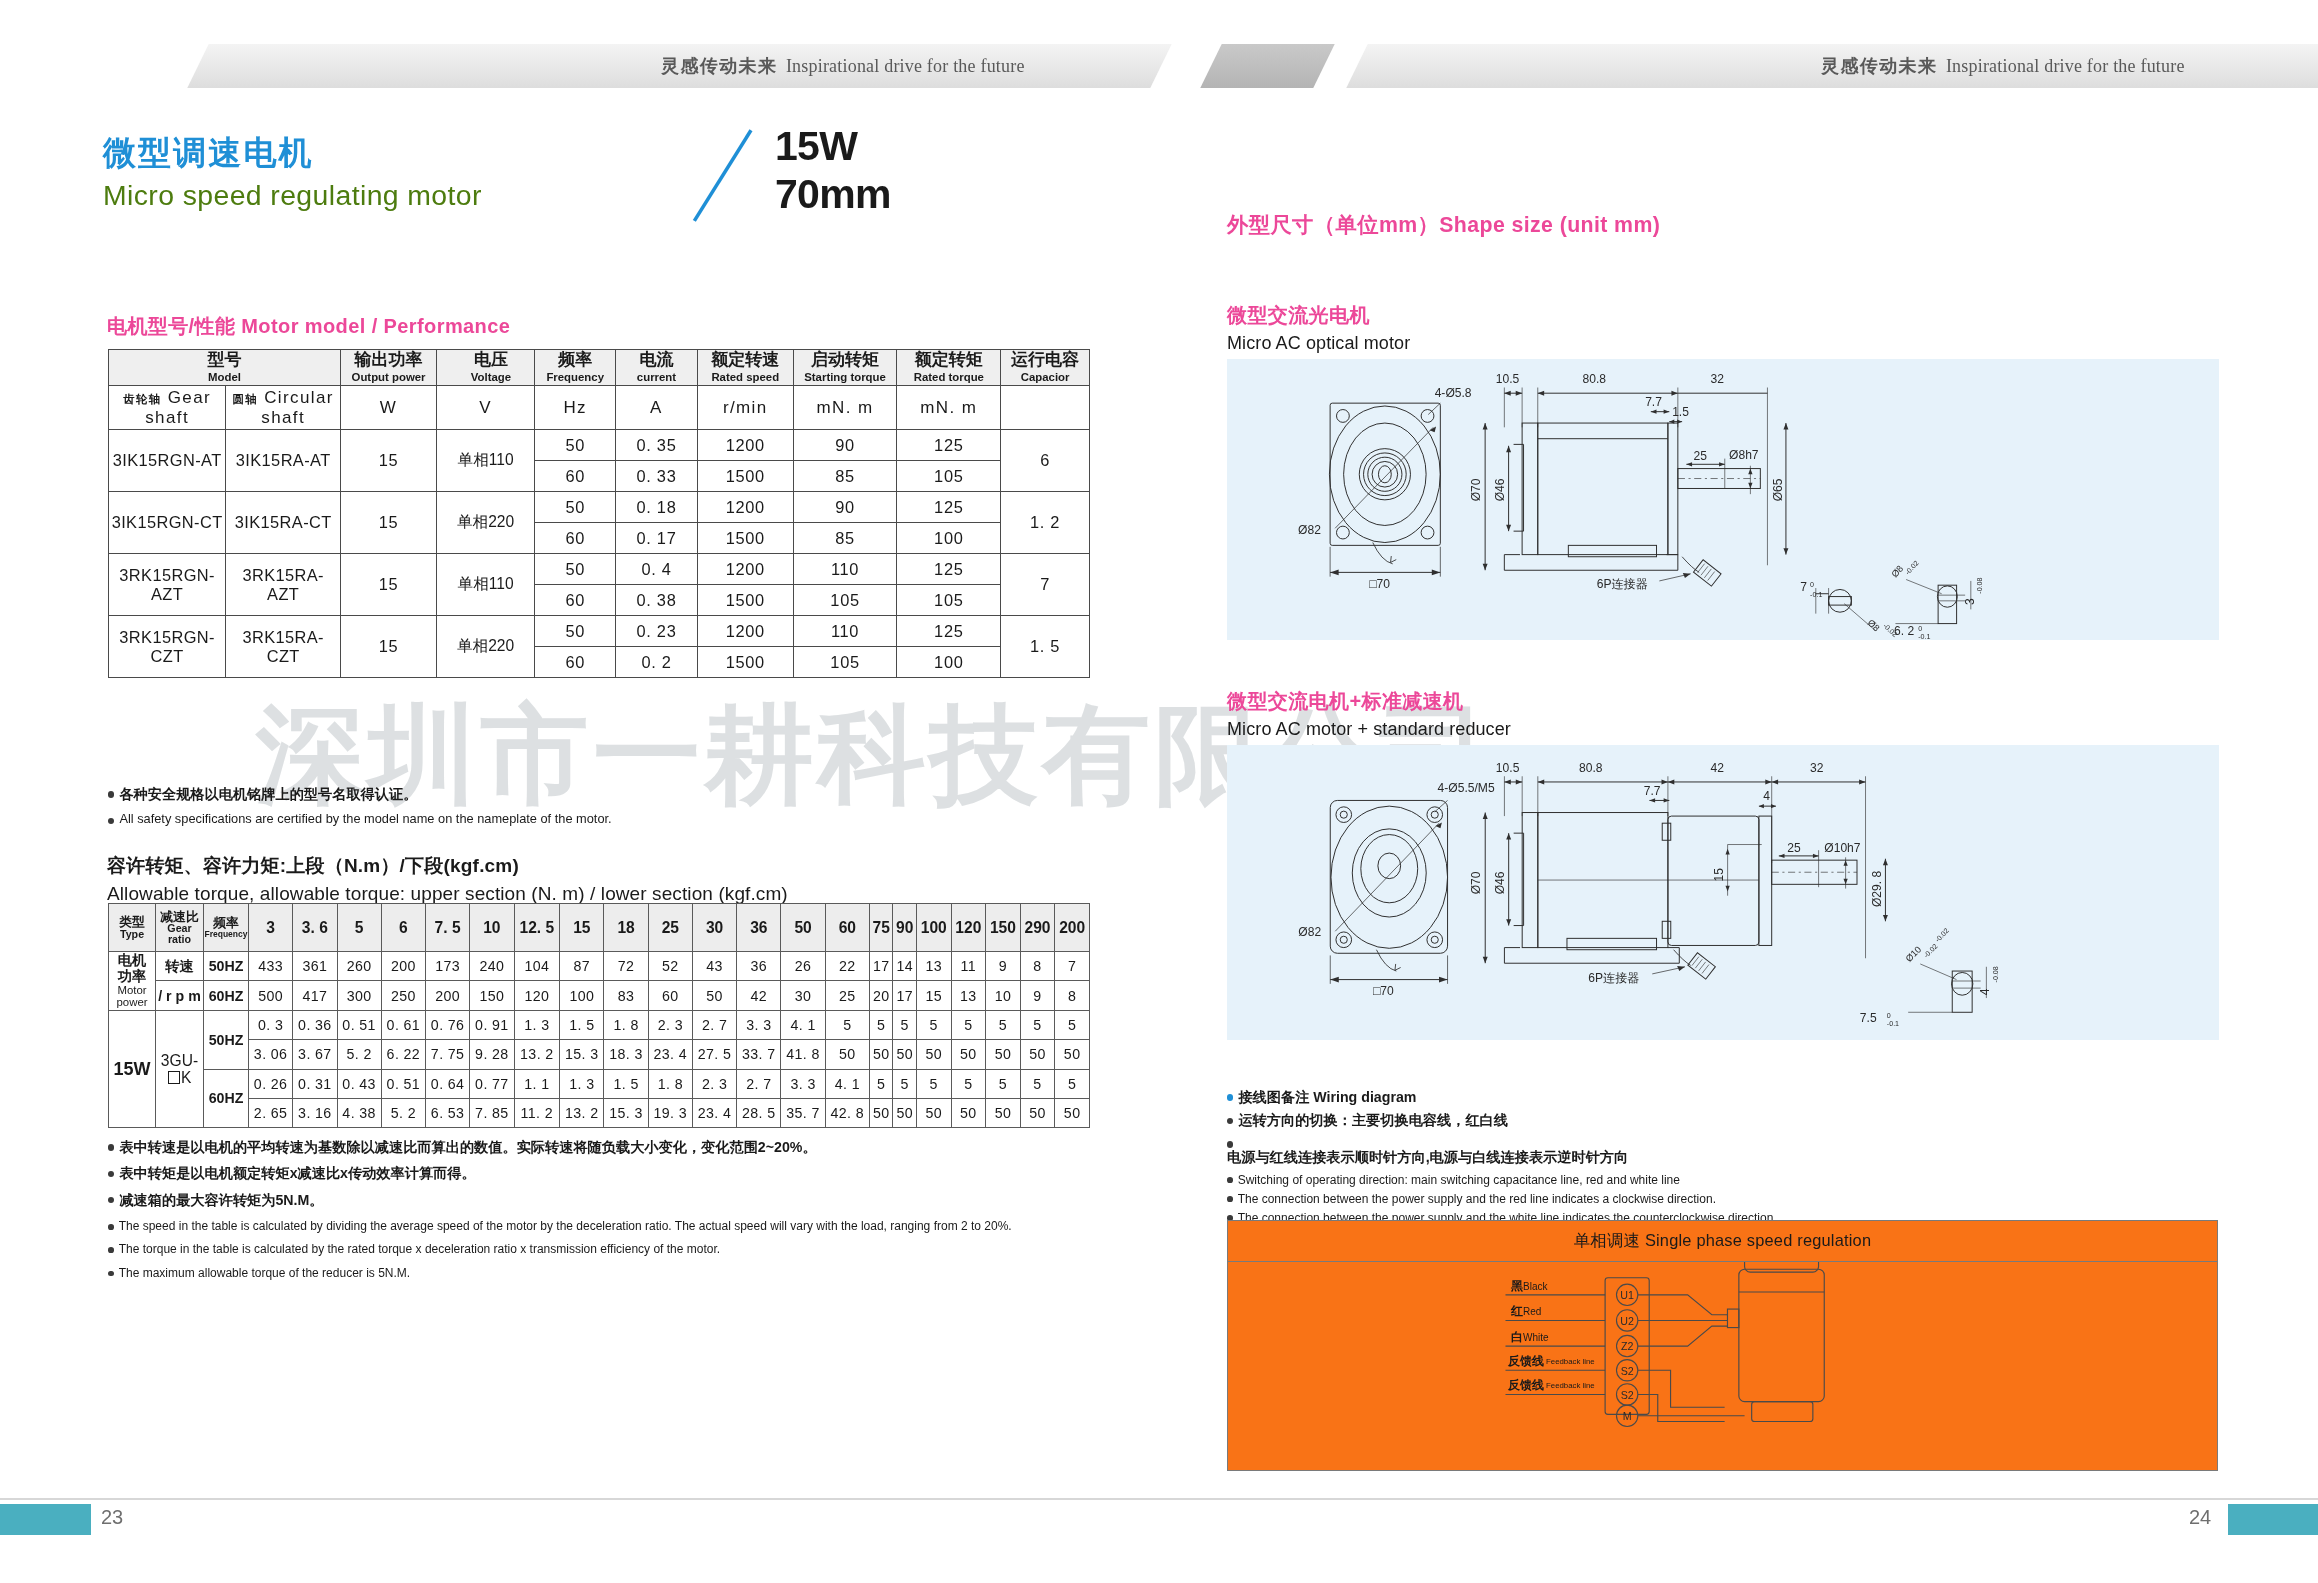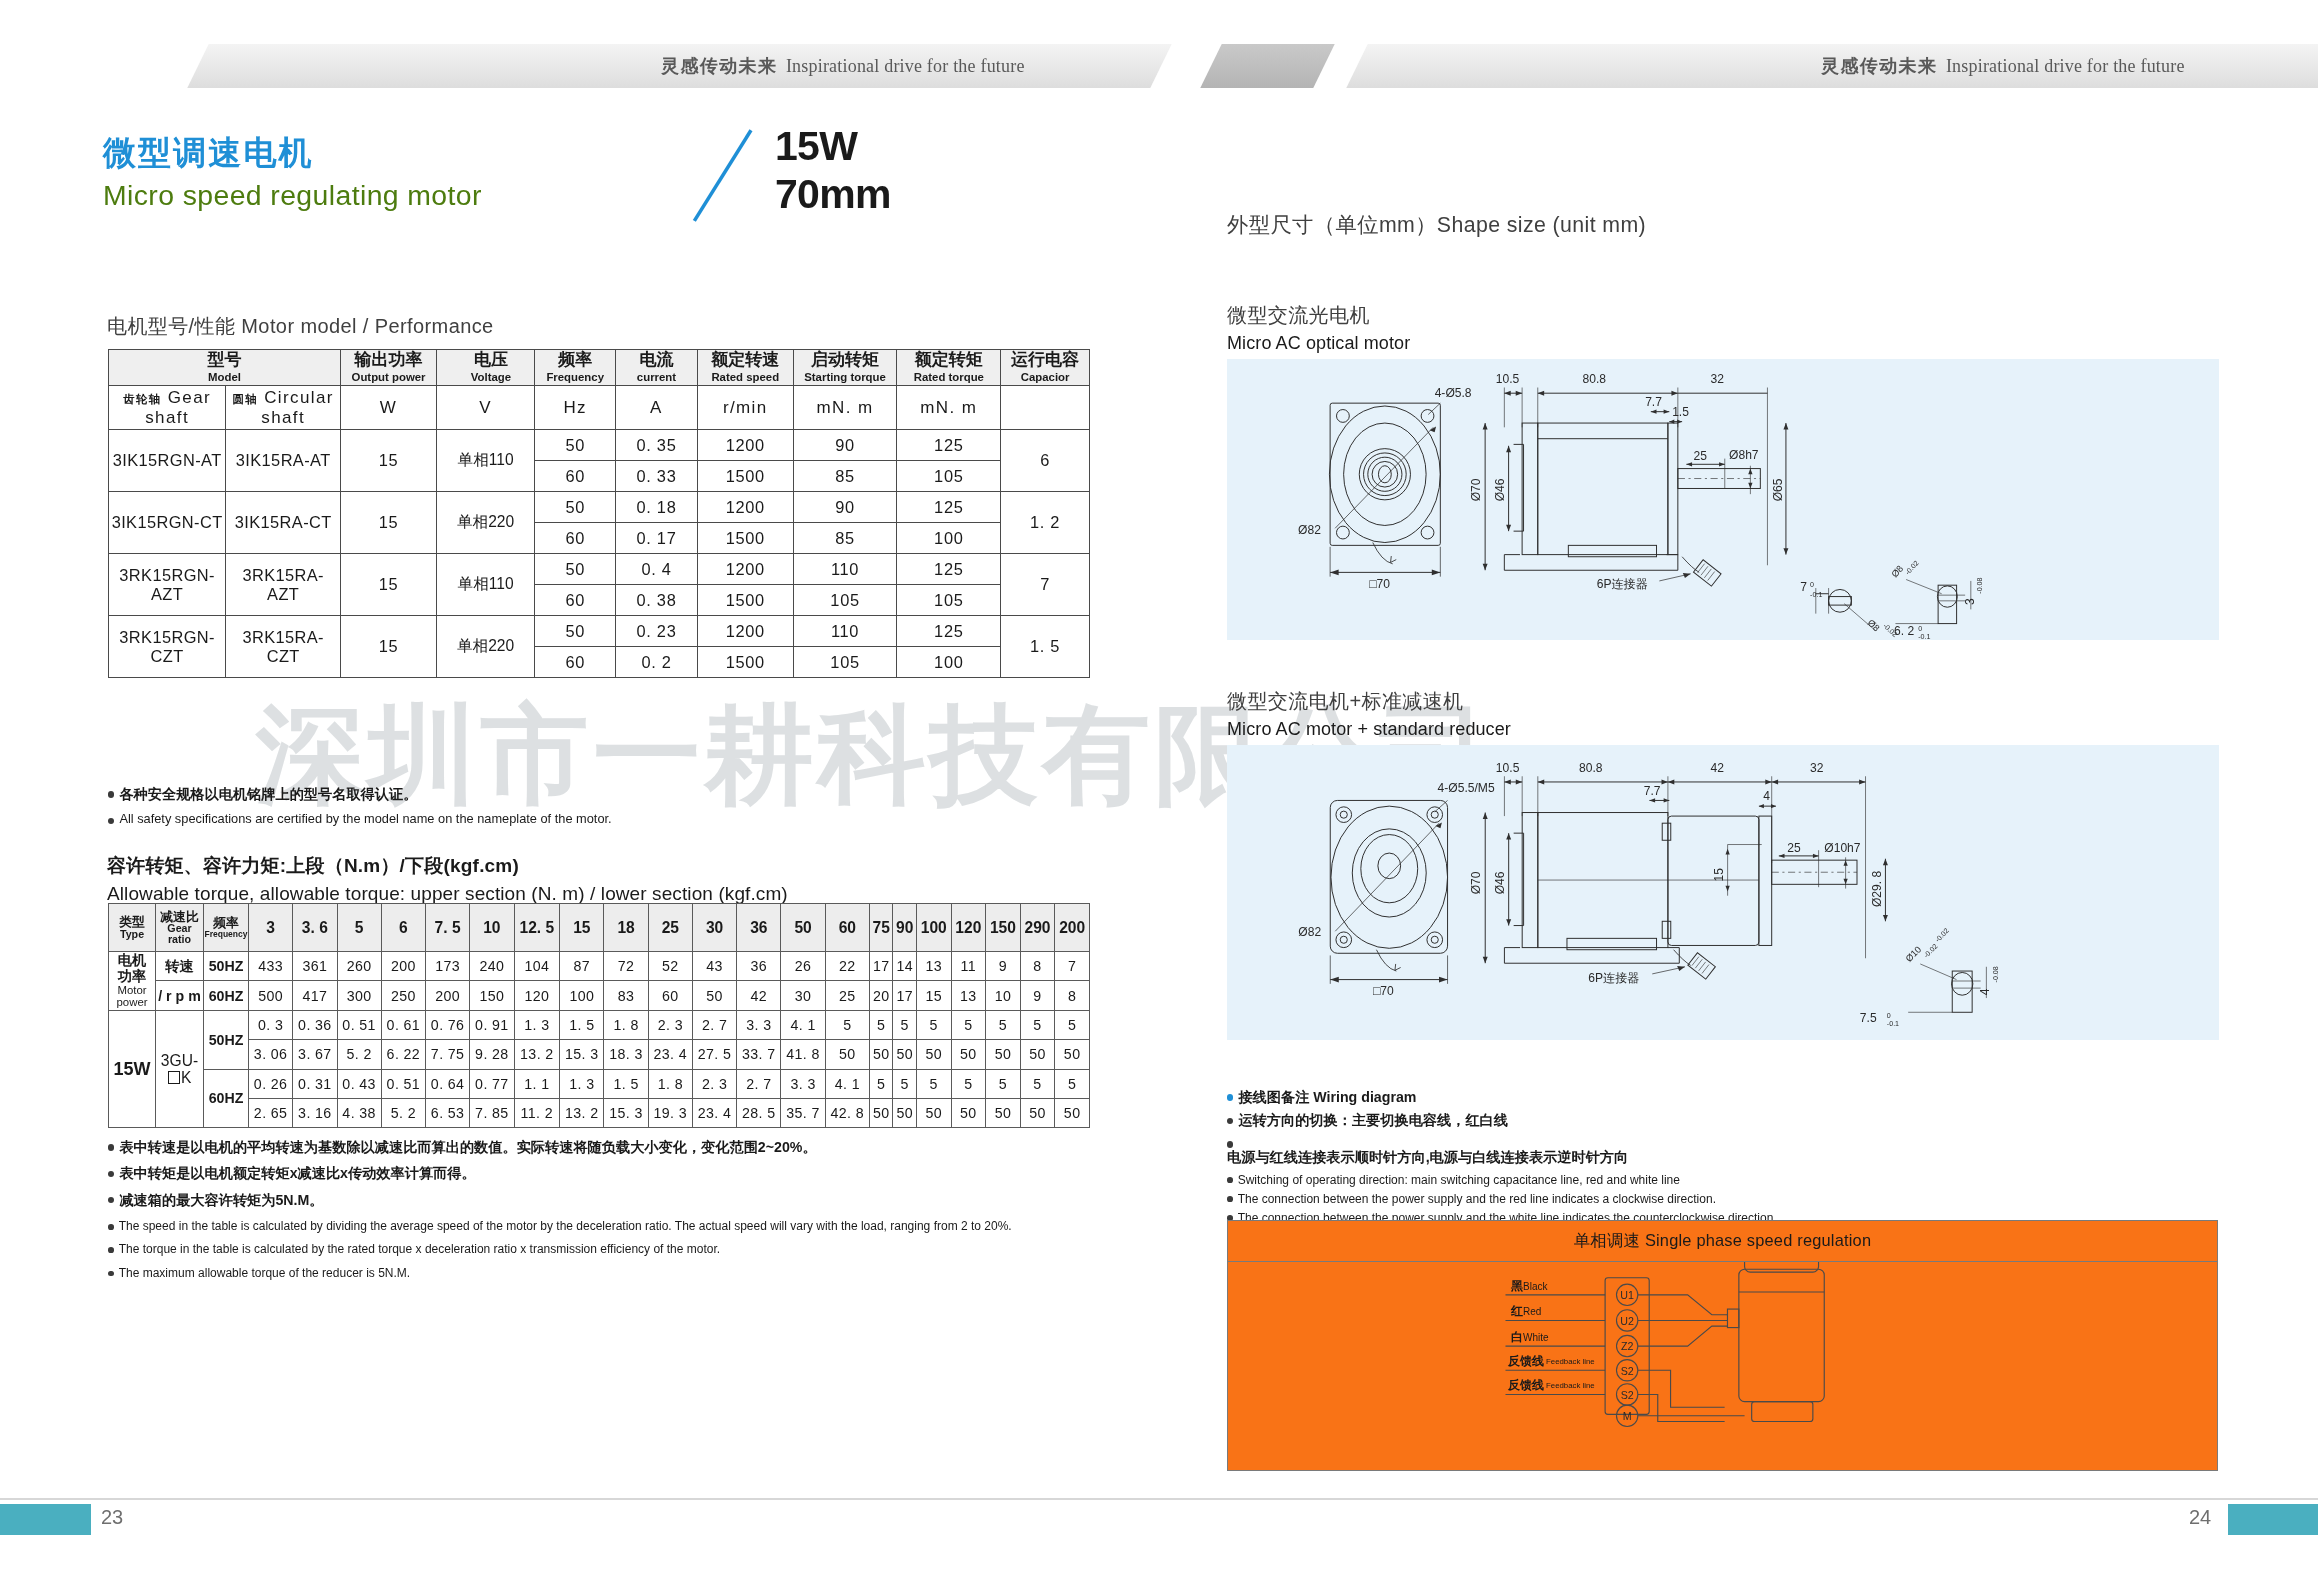--- a/index.html
+++ b/index.html
@@ -38,21 +38,21 @@
   .titleblk{position:absolute;left:103px;top:132px;}
   .t-cn{font-size:33px;font-weight:bold;color:#1f8fd6;letter-spacing:2.1px;
         line-height:1.25;}
   .t-en{font-size:28.4px;color:#4d7c0f;letter-spacing:0.4px;margin-top:5.7px;}
   .slashwrap{position:absolute;left:683px;top:127px;width:242px;height:100px;}
   .slashwrap svg{display:block;}
   .t-w{position:absolute;left:775px;top:122px;font-size:41px;font-weight:bold;
        color:#1a1a1a;line-height:1.18;letter-spacing:-0.7px;}
 
   
-  .sec-h{font-size:20px;font-weight:normal;letter-spacing:0.4px;color:#404040;}
+  .sec-h{font-size:20px;font-weight:bold;letter-spacing:0.4px;color:#ec4899;}
   .sec-sub{font-size:18px;color:#1a1a1a;letter-spacing:0.1px;}
 
   
   .perf{position:absolute;left:108px;top:349px;border-collapse:collapse;
         width:982px;background:#fff;}
   .perf th,.perf td{border:0.7px solid #4a4a4a;text-align:center;vertical-align:middle;
         padding:1.4px 1.4px;color:#1a1a1a;}
   .perf thead th{background:#efefef;}
   .hcn{font-size:17px;font-weight:bold;display:block;line-height:1.1;}
   .hen{font-size:11.4px;display:block;line-height:1.15;margin-top:0.7px;}

